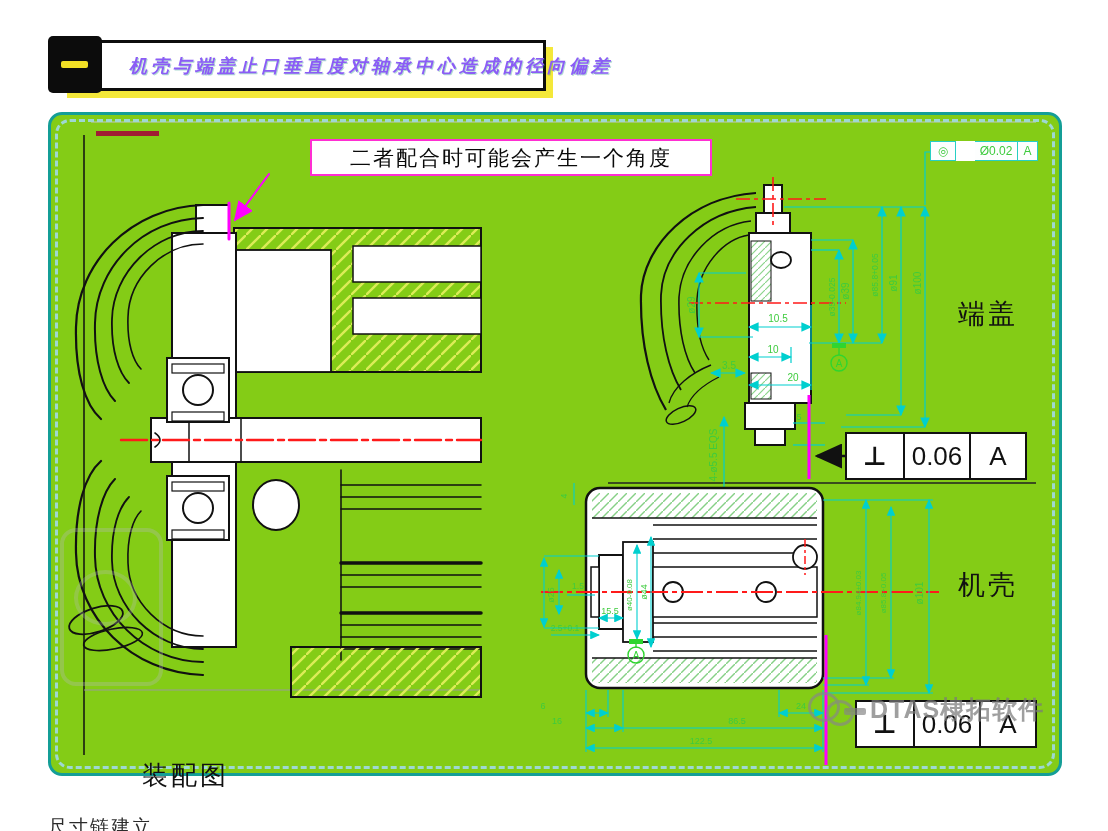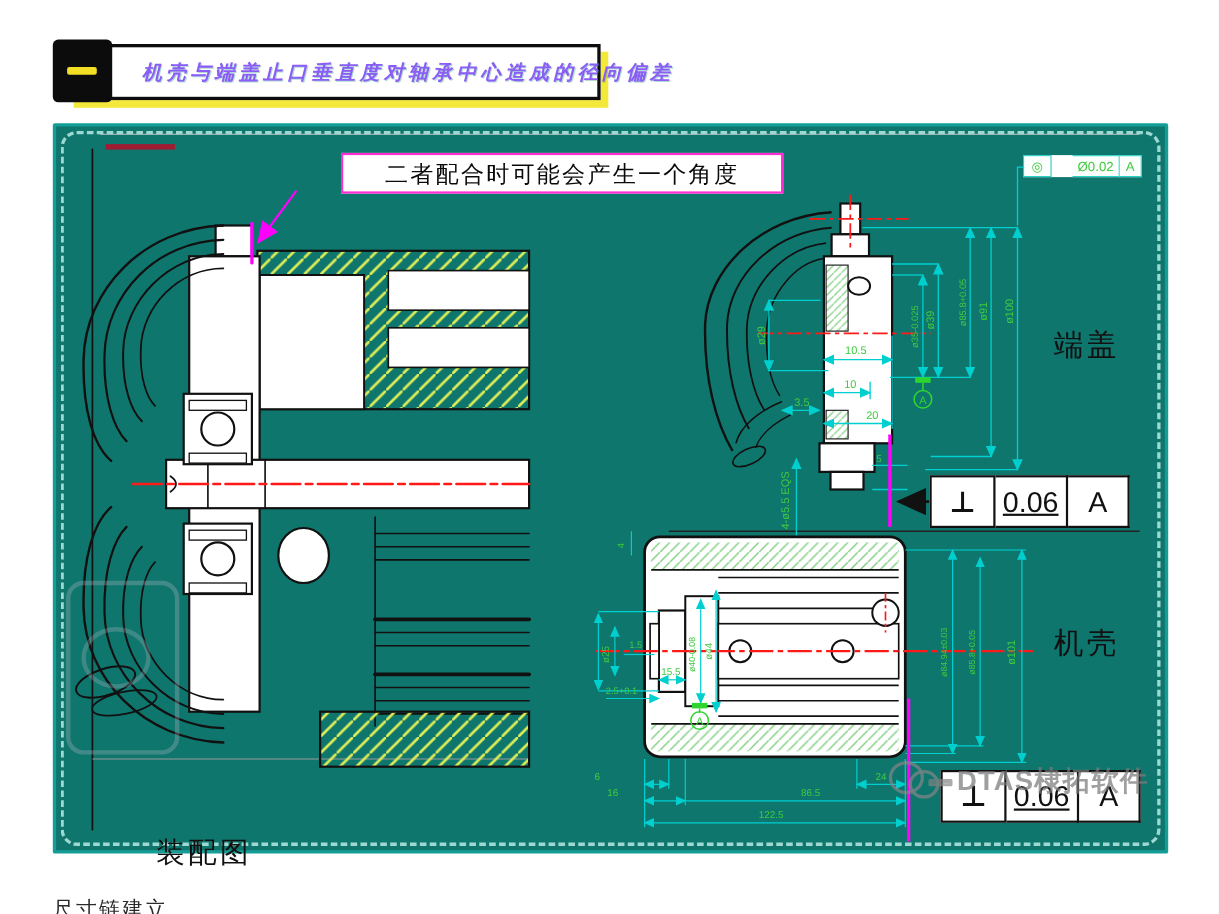--- a/index.html
+++ b/index.html
@@ -7,37 +7,37 @@
   
   #title-box{position:absolute;left:60px;top:40px;width:480px;height:45px;background:#fff;
     border:3px solid #0d0d0d;box-shadow:7px 7px 0 0 #f4e83a;display:flex;align-items:center;z-index:3;}
   #title-box span{padding-left:66px;font-size:18px;font-weight:bold;letter-spacing:4px;
     color:#8b5cf6;text-shadow:1px 1px 0 rgba(32,150,130,.35);white-space:nowrap;font-style:italic;}
   #hdr-icon{position:absolute;left:48px;top:36px;width:54px;height:57px;background:#0c0c0c;
     border-radius:5px;z-index:4;}
   #hdr-icon b{position:absolute;left:13px;top:25px;width:27px;height:7px;background:#f2df25;
     border-radius:2px;font-size:0;}
   
-  #content{position:absolute;left:48px;top:112px;width:1008px;height:658px;background:#0f766e;
-    border:3px solid #149e97;border-radius:2px;text-align:right;}
+  #content{position:absolute;left:48px;top:112px;width:1008px;height:658px;background:#84cc16;
+    border:3px solid #149e97;border-radius:14px;text-align:right;}
   #content .dash{position:absolute;inset:4px;border:3px dashed #9ed8d2;border-radius:15px;pointer-events:none;z-index:5;}
   #cad{position:absolute;left:0;top:0;z-index:1;}
   
   #callout{position:absolute;left:262px;top:139px;width:398px;height:33px;background:#fff;
     border:2px solid #ff2ed2;display:flex;align-items:center;justify-content:center;z-index:6;margin-left:48px;}
   #callout span{font-size:21px;color:#0a0a0a;letter-spacing:2px;white-space:nowrap;}
   
   .part-label{position:absolute;font-size:27px;color:#111;letter-spacing:3px;z-index:6;white-space:nowrap;font-family:Liberation Serif, serif;}
   
   .fcf{position:absolute;display:flex;background:#fff;z-index:6;}
   .fcf .c{display:flex;align-items:center;justify-content:center;}
   .fcf-big .c{border:2px solid #111;height:44px;font-size:26px;color:#111;}
   .fcf-big .c+.c{border-left:none;}
   .fcf-big .s{width:56px;font-weight:bold;}
-  .fcf-big .v{width:64px;text-decoration:underline;}
+  .fcf-big .v{width:64px;}
   .fcf-big .d{width:54px;}
   #fcf-top .c{border:1.5px solid #27cfc4;height:18px;font-size:12px;color:#3ecb3e;background:#fdfefe;}
   #fcf-top .c+.c{border-left:none;}
   #fcf-top .s{width:24px;}
   #fcf-top .v{width:42px;margin-left:19px;}
   #fcf-top .d{width:19px;}
   
   #wm{position:absolute;left:806px;top:688px;display:flex;align-items:center;z-index:7;opacity:.8;}
   #wm .lg{position:relative;width:52px;height:42px;}
   #wm .lg i{position:absolute;border:3px solid rgba(135,135,135,.85);border-radius:50%;}

